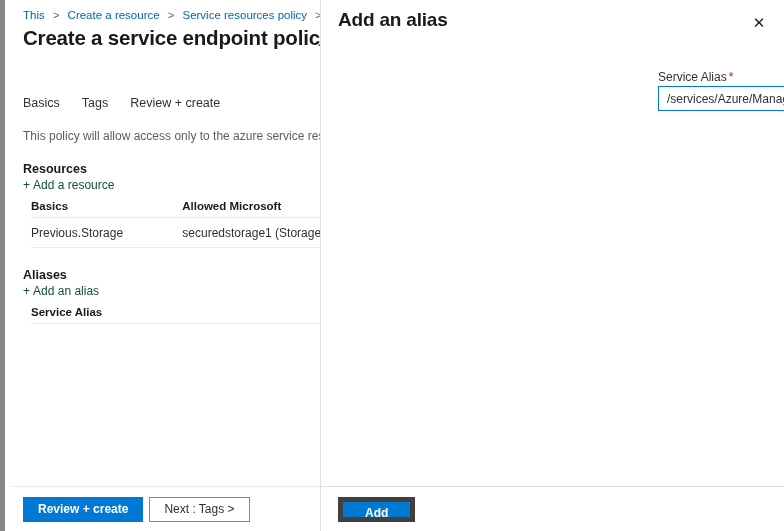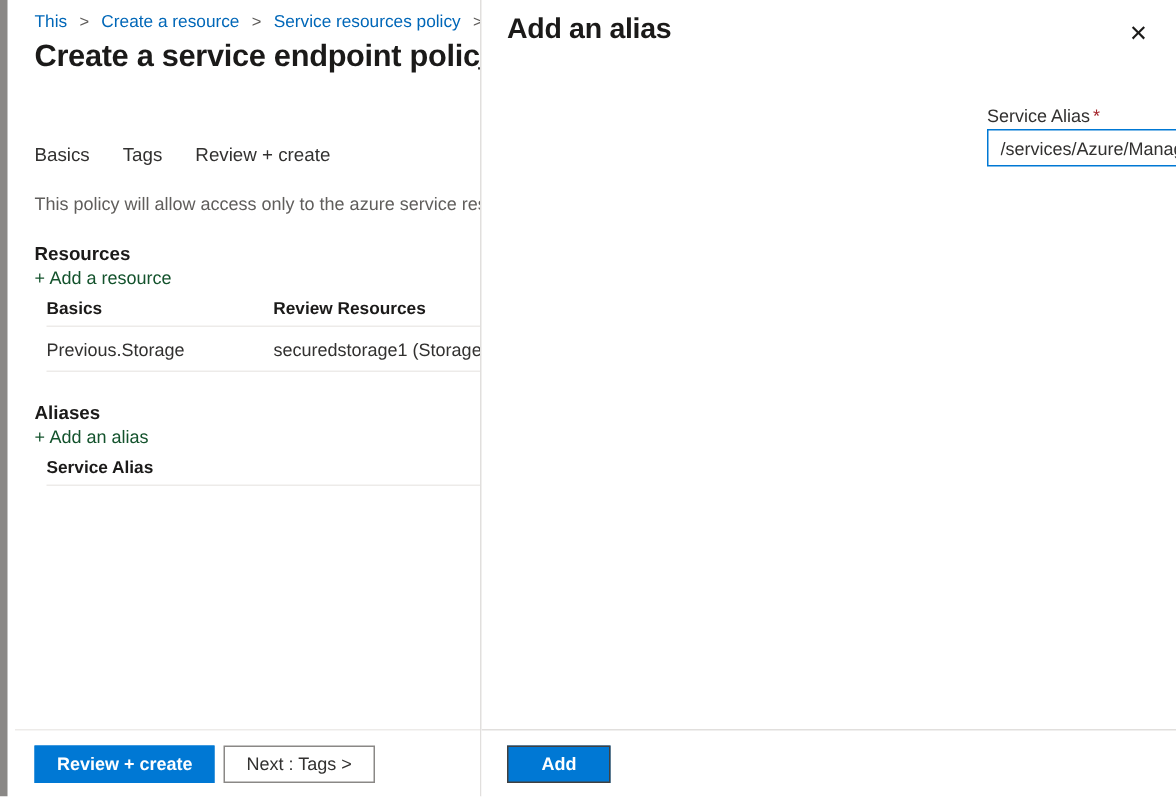--- a/index.html
+++ b/index.html
@@ -238,21 +238,21 @@
     align-items: center;
     padding-left: 17px;
   }
   #add-btn {
     font-size: 12px;
     font-weight: bold;
     height: 25px;
     line-height: 23px;
     padding: 0 22px;
     background: #0078d4;
-    border: 1px solid #404040;
+    border: 5px solid #404040;
     color: #ffffff;
     cursor: pointer;
     font-family: "Liberation Sans", sans-serif;
   }
 </style>
 </head>
 <body>
 
 <div id="root">
 
@@ -279,21 +279,21 @@
 
       <div class="desc">This policy will allow access only to the azure service resources list</div>
 
       <div class="section-head" style="top:162px;text-align:center;">Resources</div>
       <div class="add-link" style="top:178px;">
         <span class="plus">+</span><span>Add a resource</span>
       </div>
       <div class="tbl" style="top:194px;">
         <div class="tbl-head">
           <span class="col-service">Basics</span>
-          <span class="col-allowed">Review Resources</span>
+          <span class="col-allowed">Allowed Microsoft</span>
           
         </div>
         <div class="tbl-row">
           <span class="col-service">Previous.Storage</span>
           <span class="col-allowed">securedstorage1 (Storage a…</span>
           
         </div>
       </div>
 
       <div class="section-head" style="top:268px;">Aliases</div>

